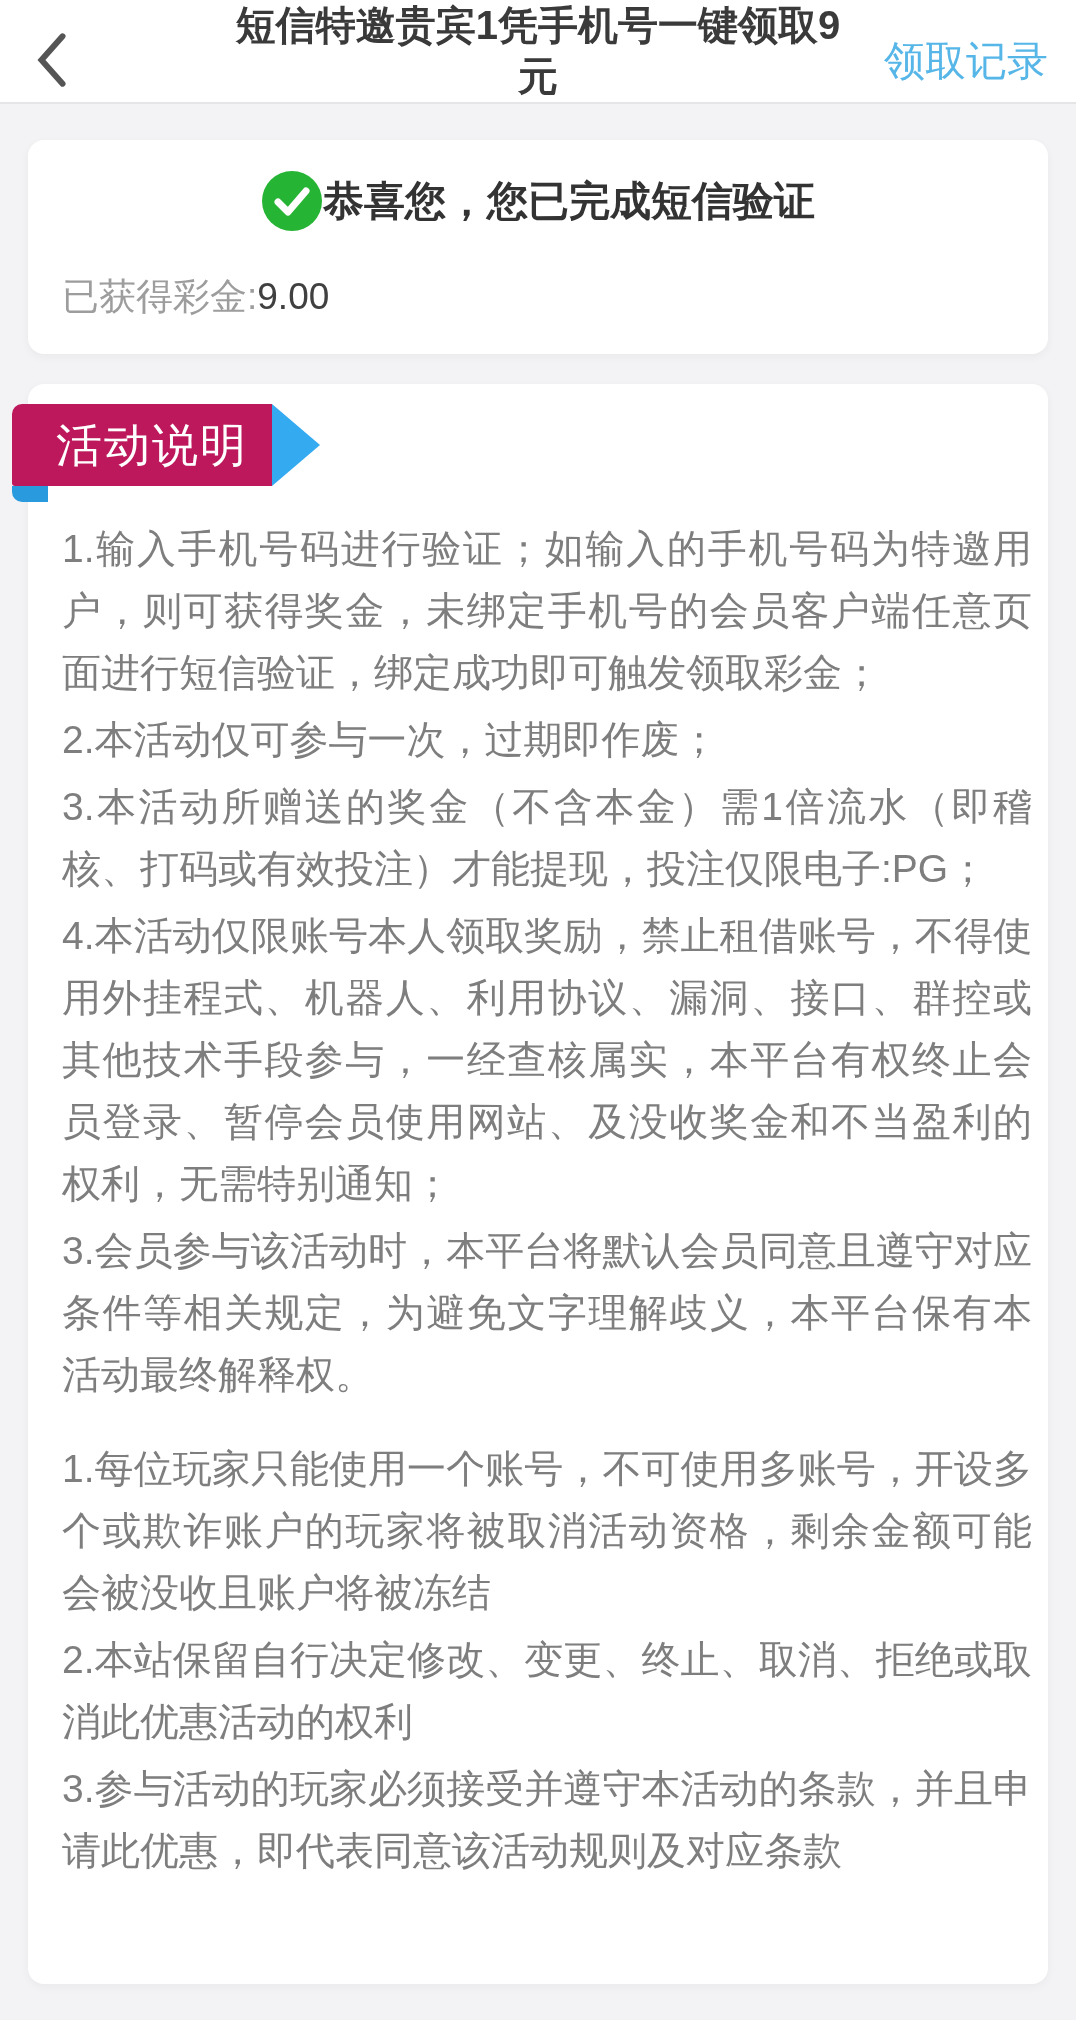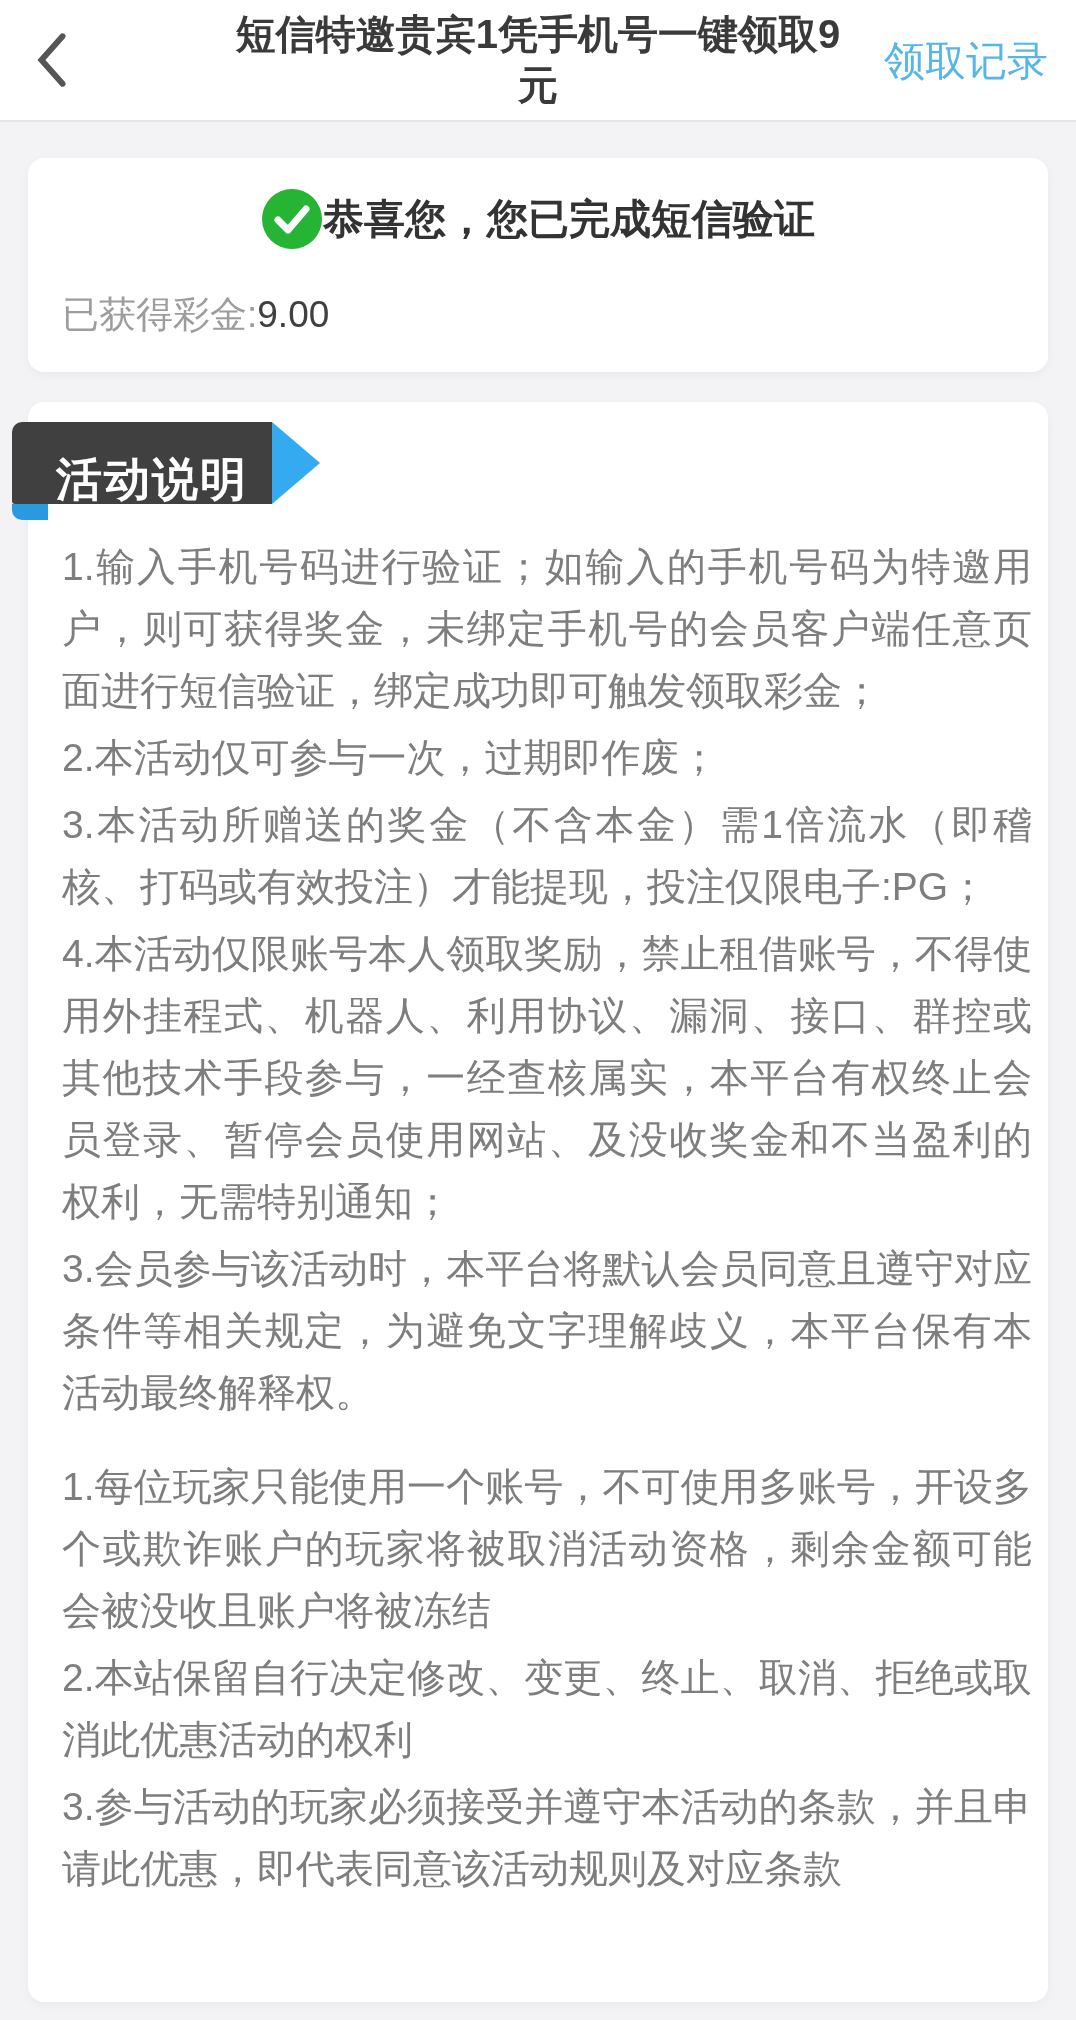--- a/index.html
+++ b/index.html
@@ -4,21 +4,21 @@
 <style>
   * { margin:0; padding:0; box-sizing:border-box; }
   html,body { width:1076px; }
   body {
     height:2020px; overflow:hidden;
     background:#f3f3f5;
     font-family:"Liberation Sans","DejaVu Sans",sans-serif;
   }
   
   .app-header {
-    position:relative; height:122px; background:#ffffff;
+    position:relative; height:104px; background:#ffffff;
     border-bottom:2px solid #e5e5e7;
     display:flex; align-items:center;
   }
   .back-btn {
     position:absolute; left:22px; top:24px;
     width:60px; height:74px;
     display:flex; align-items:center; justify-content:center;
     background:none; border:none; cursor:pointer;
   }
   .page-title {
@@ -43,23 +43,23 @@
   }
   .check-circle { width:62px; height:62px; flex:0 0 62px; }
   .congrats-text { font-size:41px; font-weight:600; color:#333333; }
   .bonus-line { margin-top:40px; font-size:37px; color:#9d9d9d; }
   .bonus-amount { color:#404040; }
   
   .content-card { margin-top:30px; padding:20px 0 26px; min-height:1600px; }
   
   .ribbon {
     position:relative; display:inline-block; margin-left:-16px;
-    height:82px; line-height:82px; padding:16px 24px 0 44px;
-    background:#404040; color:#ffffff;
-    font-size:46px; font-weight:700; letter-spacing:2px;
+    height:82px; line-height:82px; padding:0 24px 0 44px;
+    background:#be185d; color:#ffffff;
+    font-size:46px; font-weight:400; letter-spacing:2px;
     border-radius:10px 0 0 3px;
   }
   .ribbon::after {               
     content:""; position:absolute; left:100%; top:0;
     width:48px; height:82px; background:#34aaf0;
     clip-path:polygon(0 0, 100% 50%, 0 100%);
   }
   .ribbon::before {              
     content:""; position:absolute; left:0; top:100%;
     width:36px; height:16px; background:#2a9ade;

